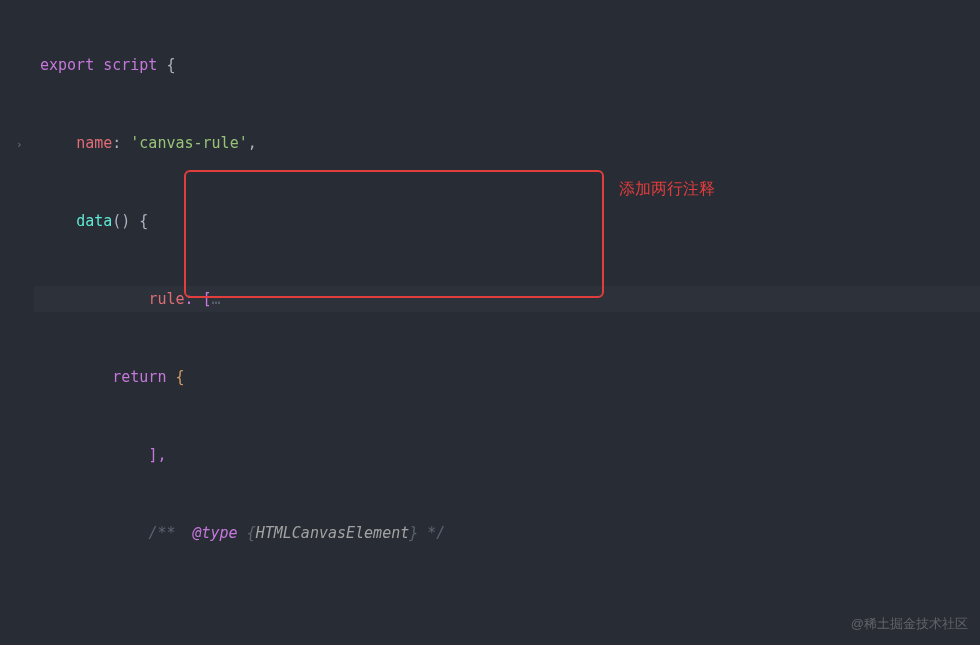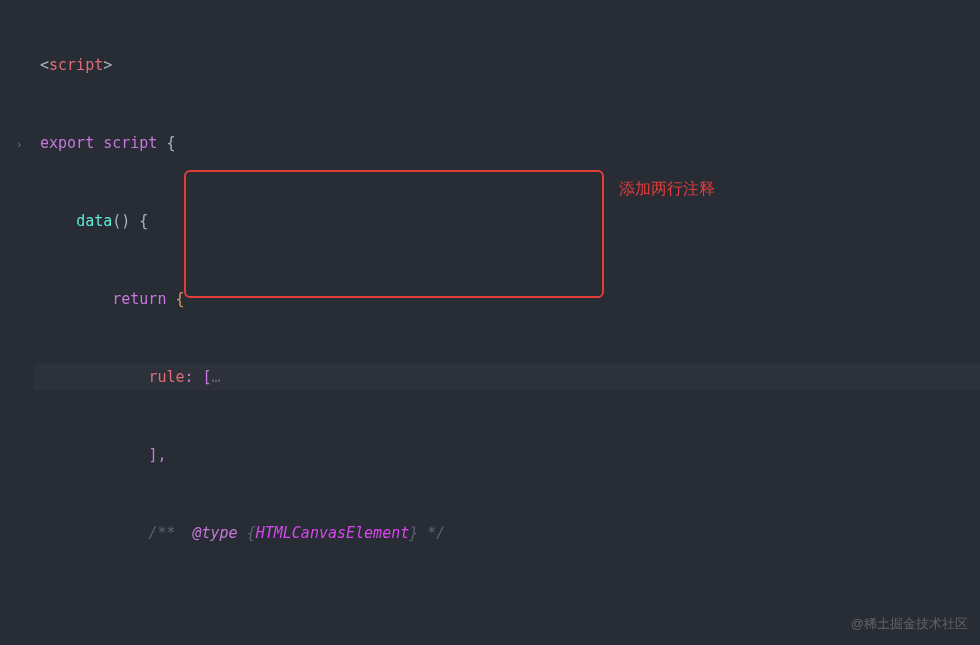--- a/index.html
+++ b/index.html
@@ -47,21 +47,21 @@
     .keyword { color: #c678dd; }
     .prop { color: #e06c75; }
     .func { color: #5eead4; }
     .string { color: #98c379; }
     .punct { color: #abb2bf; }
     .brace { color: #abb2bf; }
     .brace-gold { color: #d19a66; }
     .brace-purple { color: #c678dd; }
     .comment { color: #5c6370; font-style: italic; }
     .jsdoc-tag { color: #c678dd; font-style: italic; margin-left: 8px; }
-    .jsdoc-type { color: #d946ef; font-style: italic; margin-top: 25px; }
+    .jsdoc-type { color: #a3a3a3; font-style: italic; margin-top: 25px; }
     .fold-dots { color: #5c6370; }
     .highlight-box {
       position: absolute;
       border: 2.5px solid #e23d3d;
       border-radius: 6px;
       left: 150px;
       top: 170px;
       width: 420px;
       height: 128px;
       pointer-events: none;
@@ -86,25 +86,25 @@
     }
   </style>
 </head>
 <body>
 
 <div class="editor">
   <div class="gutter">
     <div class="fold-icon">›</div>
   </div>
   <div class="code">
-    <div class="line"><span class="punct">&lt;</span><span class="tag">script</span><span class="punct">&gt;</span></div>
     <div class="line"><span class="keyword">export</span> <span class="keyword">script</span><span class="brace"> {</span></div>
+    <div class="line">    <span class="prop">name</span><span class="punct">: </span><span class="string">'canvas-rule'</span><span class="punct">,</span></div>
     <div class="line">    <span class="func">data</span><span class="punct">()</span><span class="brace"> {</span></div>
+    <div class="line hl">            <span class="prop">rule</span><span class="brace-purple">: [</span><span class="fold-dots">…</span></div>
     <div class="line">        <span class="keyword">return</span><span class="brace-gold"> {</span></div>
-    <div class="line hl">            <span class="prop">rule</span><span class="brace-purple">: [</span><span class="fold-dots">…</span></div>
     <div class="line">            <span class="brace-purple">],</span></div>
     <div class="line">            <span class="comment">/** </span><span class="jsdoc-tag">@type</span><span class="comment"> {</span><span class="jsdoc-type">HTMLCanvasElement</span><span class="comment">}</span><span class="comment"> */</span></div>
     
     
     
     
     
     
     
     

